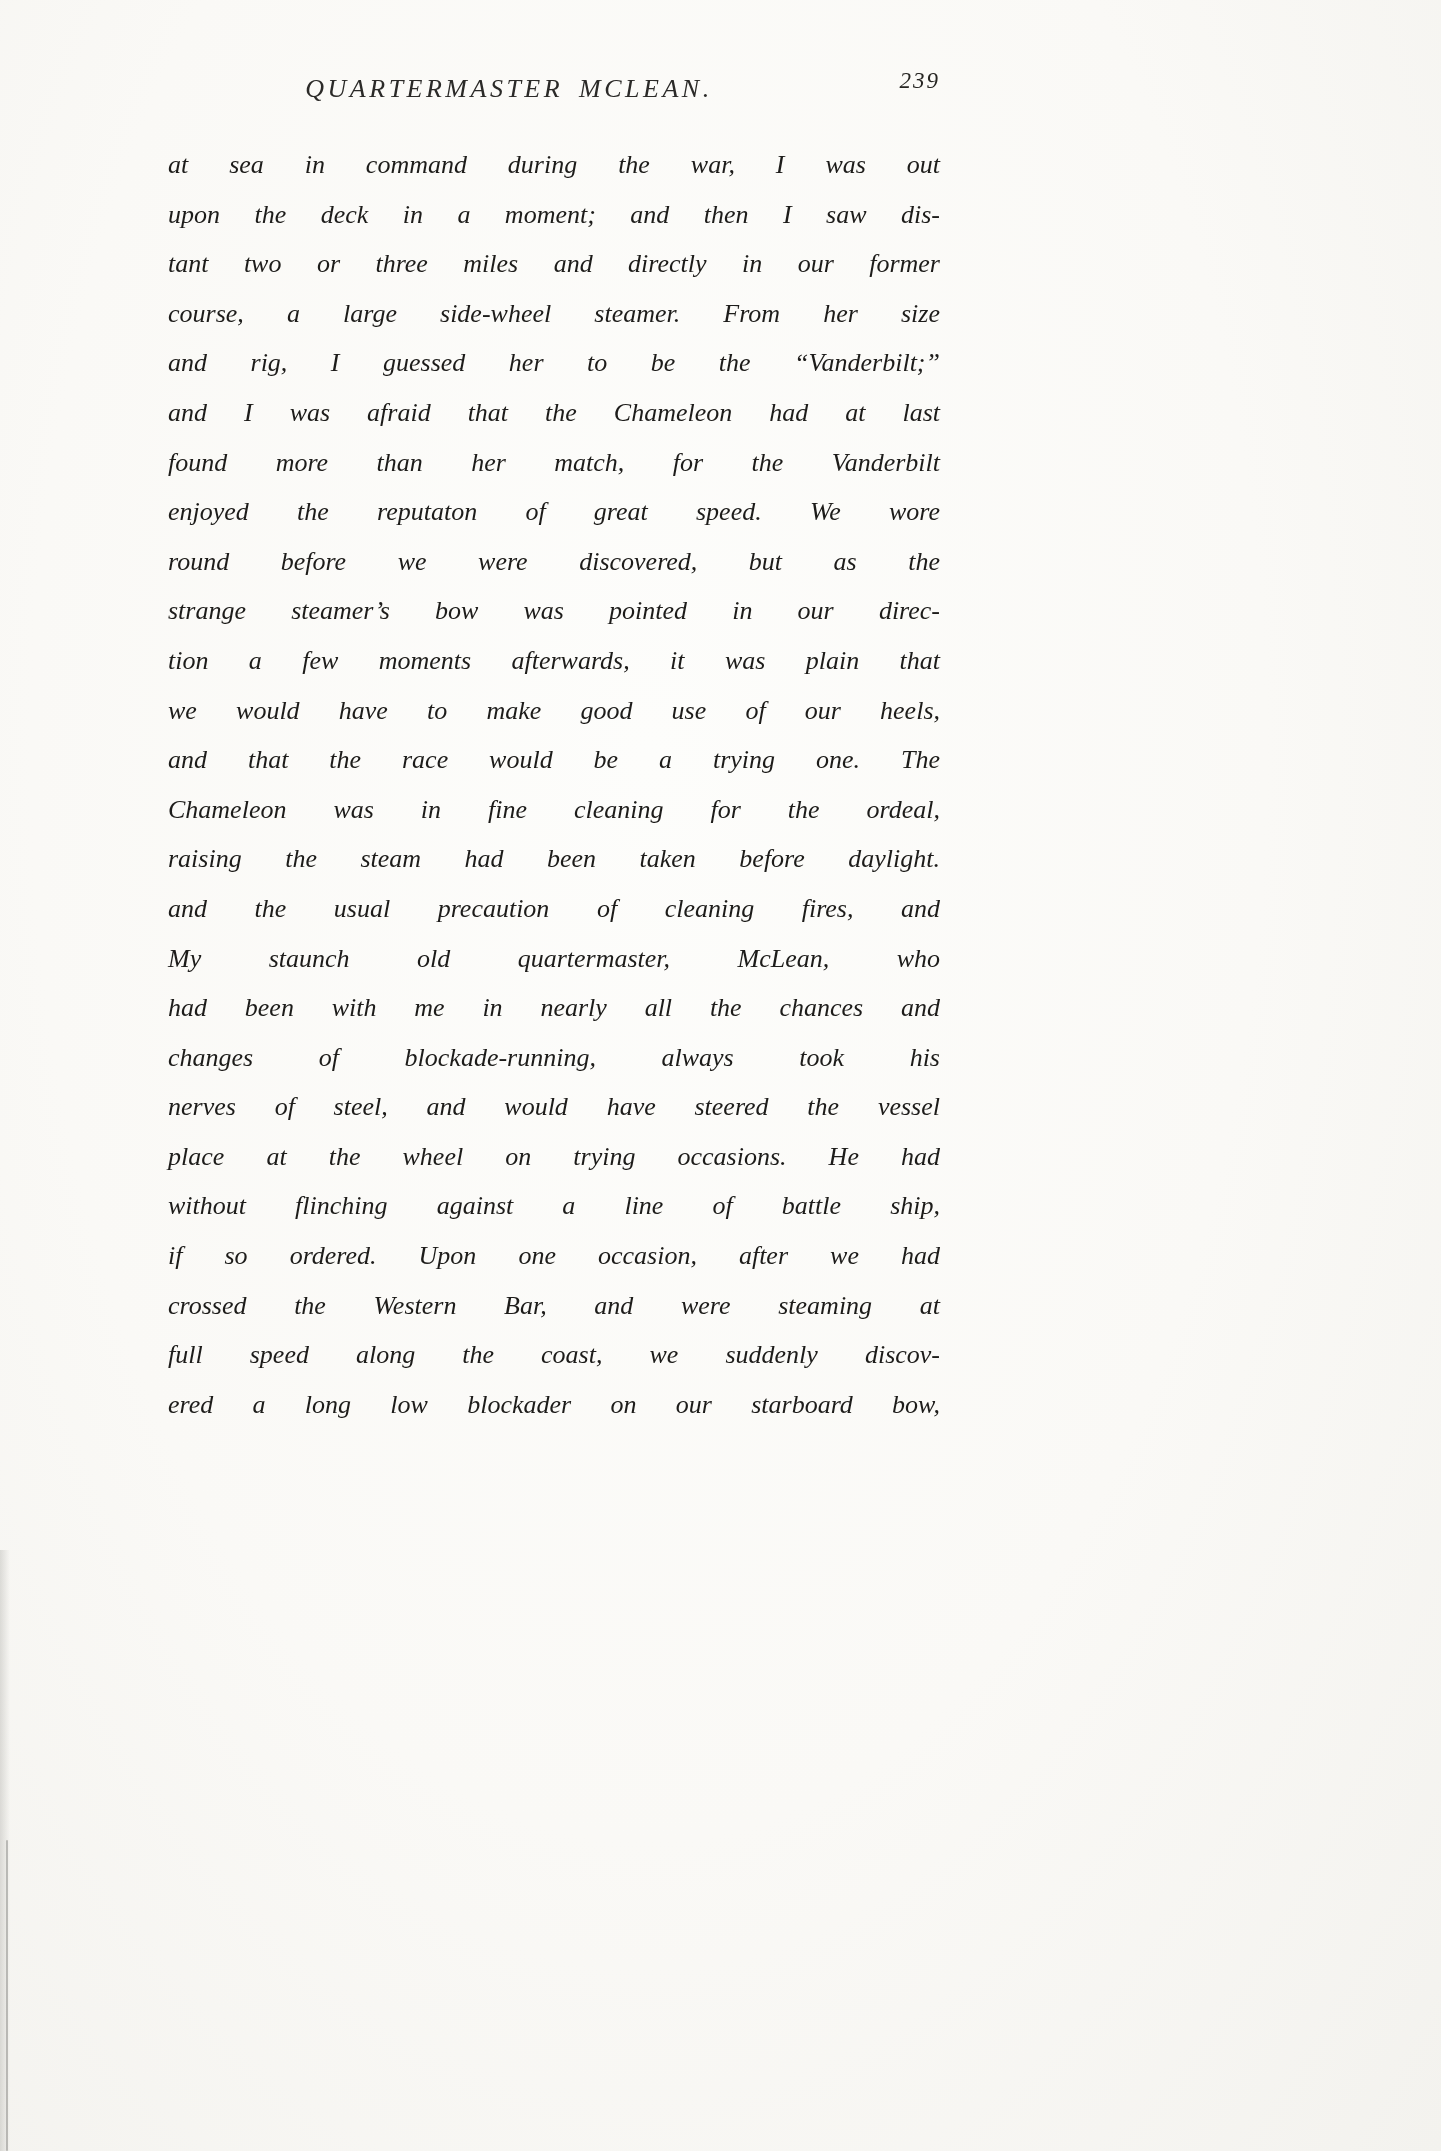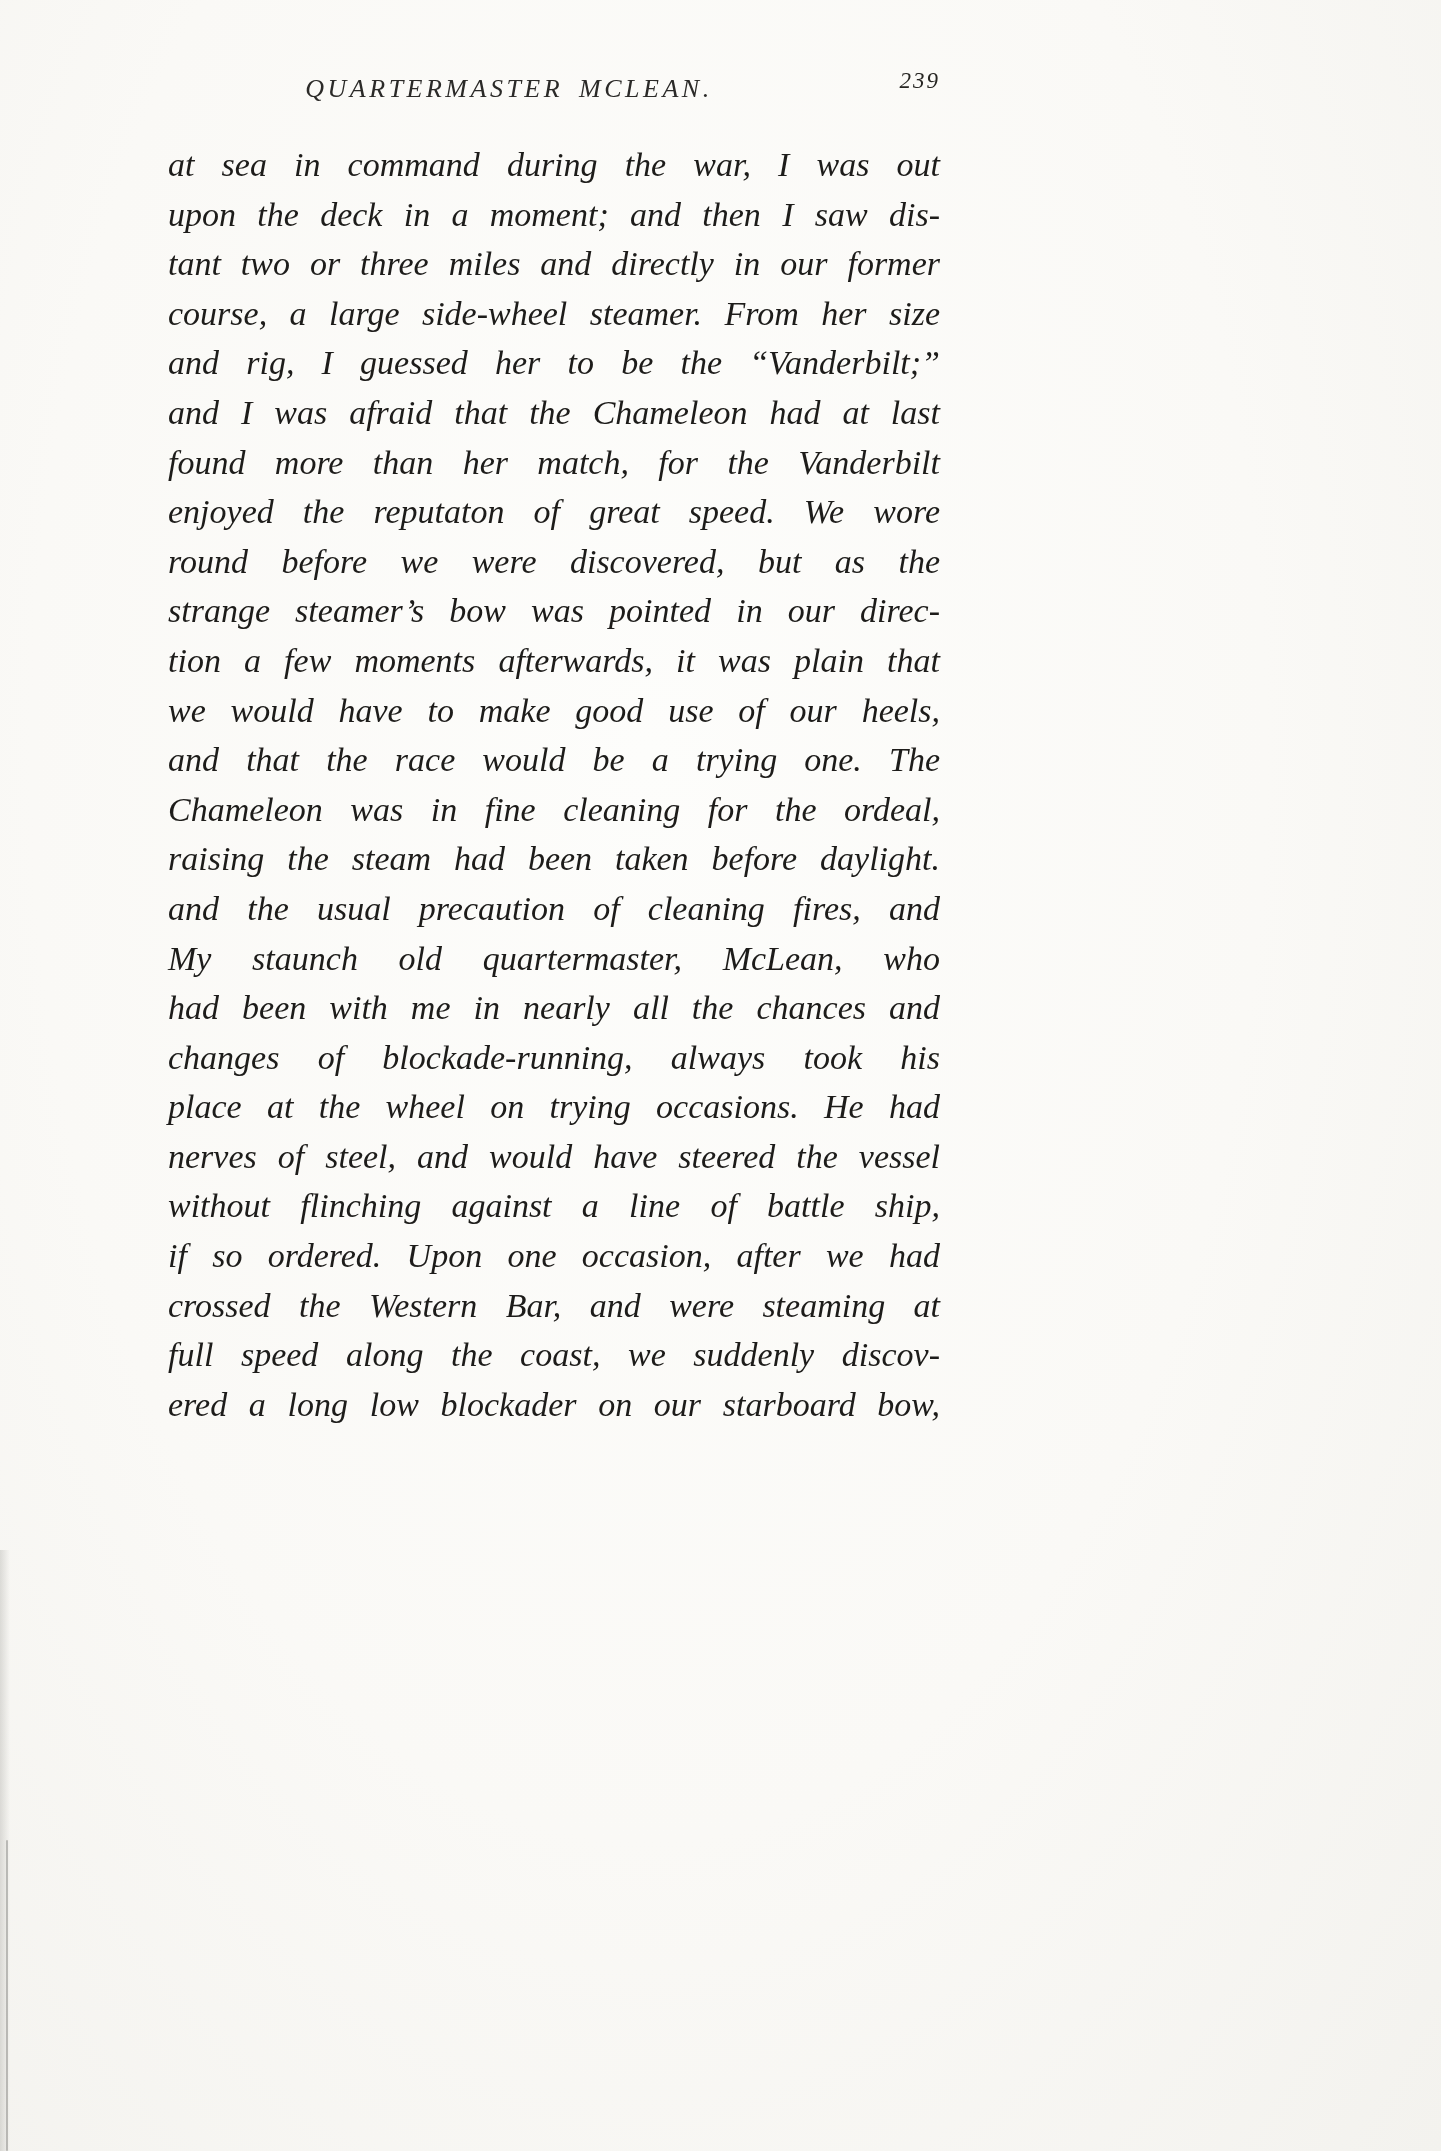--- a/index.html
+++ b/index.html
@@ -69,21 +69,21 @@
     font-size: 23px;
     letter-spacing: 2px;
     color: #262522;
   }
 
   .body-text {
     margin-top: 28px;
     color: #1d1c1a;
   }
   .body-text .line {
-    font-size: 34px;
+    font-size: 26px;
     line-height: 49.6px;
     text-align: justify;
     text-align-last: justify;
     white-space: normal;
     color: #1d1c1a;
     text-rendering: optimizeLegibility;
   }
 </style>
 </head>
 <body>
@@ -112,22 +112,22 @@
         <div class="line">strange steamer’s bow was pointed in our direc-</div>
         <div class="line">tion a few moments afterwards, it was plain that</div>
         <div class="line">we would have to make good use of our heels,</div>
         <div class="line">and that the race would be a trying one. The</div>
         <div class="line">Chameleon was in fine cleaning for the ordeal,</div>
         <div class="line">raising the steam had been taken before daylight.</div>
         <div class="line">and the usual precaution of cleaning fires, and</div>
         <div class="line">My staunch old quartermaster, McLean, who</div>
         <div class="line">had been with me in nearly all the chances and</div>
         <div class="line">changes of blockade-running, always took his</div>
+        <div class="line">nerves of steel, and would have steered the vessel</div>
         <div class="line">place at the wheel on trying occasions. He had</div>
-        <div class="line">nerves of steel, and would have steered the vessel</div>
         <div class="line">without flinching against a line of battle ship,</div>
         <div class="line">if so ordered. Upon one occasion, after we had</div>
         <div class="line">crossed the Western Bar, and were steaming at</div>
         <div class="line">full speed along the coast, we suddenly discov-</div>
         <div class="line">ered a long low blockader on our starboard bow,</div>
       </div>
 
   </div>
 </div>
 

